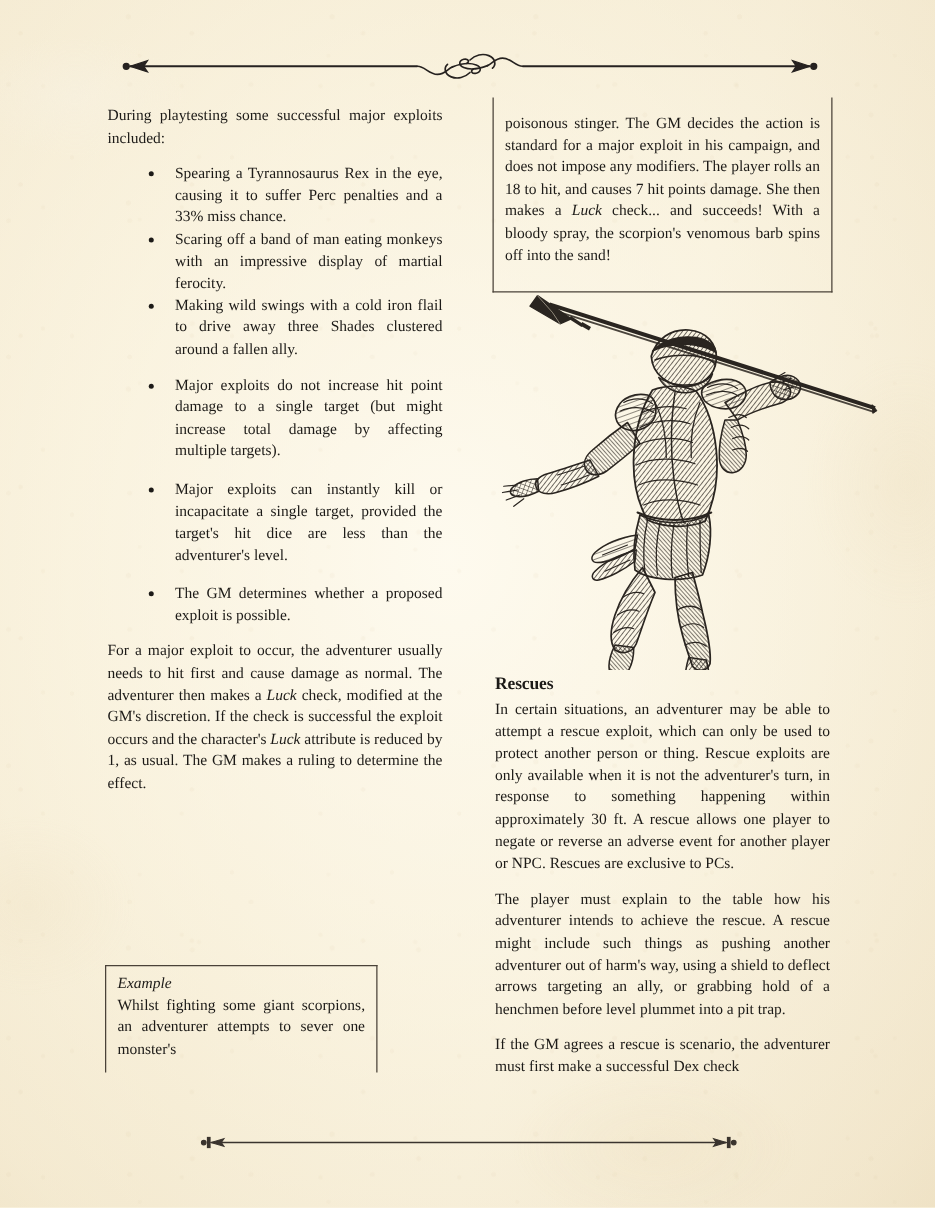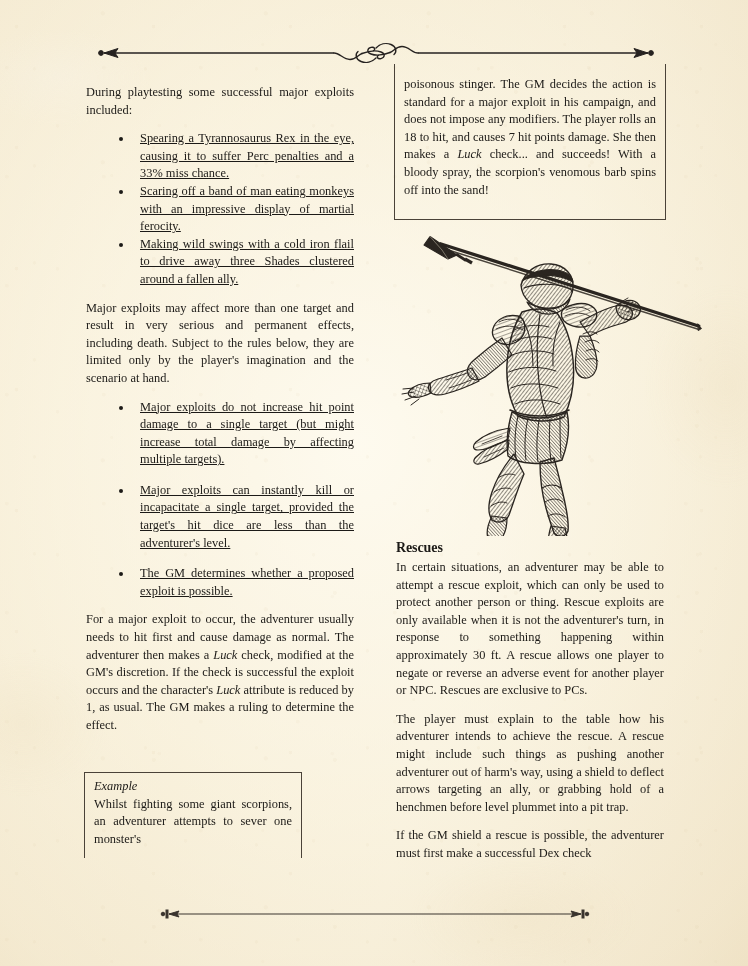--- a/index.html
+++ b/index.html
@@ -98,21 +98,20 @@
   ul.bl {
     list-style: none;
     margin: 11px 0 11px 0;
     padding: 0;
   }
   ul.bl li {
     position: relative;
     padding-left: 54px;
     margin-bottom: 0;
     text-align: justify;
-    text-decoration: underline;
   }
   ul.bl li::before {
     content: "";
     position: absolute;
     left: 33px;
     top: 7px;
     width: 4.2px;
     height: 4.2px;
     border-radius: 50%;
     background: #1c1a17;
@@ -136,21 +135,21 @@
     height: 86px;
     border: 1.1px solid #4a4238;
     border-bottom: none;
     padding: 5px 9px 0 9px;
     overflow: hidden;
   }
   
   .exbox-end {
     position: absolute;
     left: 394px;
-    top: 64px;
+    top: 78px;
     width: 272px;
     height: 156px;
     border: 1.1px solid #4a4238;
     border-top: none;
     padding: 12px 9px 6px 9px;
     box-sizing: border-box;
     overflow: hidden;
   }
   .exbox .lbl {
     font-style: italic;
@@ -212,21 +211,20 @@
 
   <div class="col col-left">
     <p>During playtesting some successful major exploits included:</p>
 
     <ul class="bl">
       <li>Spearing a Tyrannosaurus Rex in the eye, causing it to suffer Perc penalties and a 33% miss chance.</li>
       <li>Scaring off a band of man eating monkeys with an impressive display of martial ferocity.</li>
       <li>Making wild swings with a cold iron flail to drive away three Shades clustered around a fallen ally.</li>
     </ul>
 
-    <p>Major exploits may affect more than one target and result in very serious and permanent effects, including death. Subject to the rules below, they are limited only by the player's imagination and the scenario at hand.</p>
 
     <ul class="bl spaced">
       <li>Major exploits do not increase hit point damage to a single target (but might increase total damage by affecting multiple targets).</li>
       <li>Major exploits can instantly kill or incapacitate a single target, provided the target's hit dice are less than the adventurer's level.</li>
       <li>The GM determines whether a proposed exploit is possible.</li>
     </ul>
 
     <p><span>For a major exploit to occur, the adventurer usually needs to hit first and cause damage as normal. The adventurer then makes a </span><em>Luck</em><span> check, modified at the GM's discretion. If the check is successful the exploit occurs and the character's </span><em>Luck</em><span> attribute is reduced by 1, as usual. The GM makes a ruling to determine the effect.</span></p>
   </div>
 
@@ -388,21 +386,21 @@
           <path d="M108 352 C124 349 140 348 152 350"></path>
         </g>
       </g>
     </svg>
   </div>
 
   <div class="col col-right" style="top: 538px;">
     <h2 class="sec">Rescues</h2>
     <p>In certain situations, an adventurer may be able to attempt a rescue exploit, which can only be used to protect another person or thing. Rescue exploits are only available when it is not the adventurer's turn, in response to something happening within approximately 30 ft. A rescue allows one player to negate or reverse an adverse event for another player or NPC. Rescues are exclusive to PCs.</p>
     <p>The player must explain to the table how his adventurer intends to achieve the rescue. A rescue might include such things as pushing another adventurer out of harm's way, using a shield to deflect arrows targeting an ally, or grabbing hold of a henchmen before level plummet into a pit trap.</p>
-    <p class="tight">If the GM shield a rescue is possible, the adventurer must first make a successful Dex check</p>
+    <p class="tight">If the GM agrees a rescue is scenario, the adventurer must first make a successful Dex check</p>
   </div>
 
   <div class="rule-bottom">
     <svg viewBox="0 0 440 18" xmlns="http://www.w3.org/2000/svg">
       <g stroke="#3a342e" fill="#3a342e">
         <line x1="14" y1="9" x2="426" y2="9" stroke-width="1.1"></line>
         <path d="M14 9 L24 6 L22 9 L24 12 Z"></path>
         <path d="M426 9 L416 6 L418 9 L416 12 Z"></path>
         <rect x="11" y="5" width="2" height="8"></rect>
         <rect x="427" y="5" width="2" height="8"></rect>

